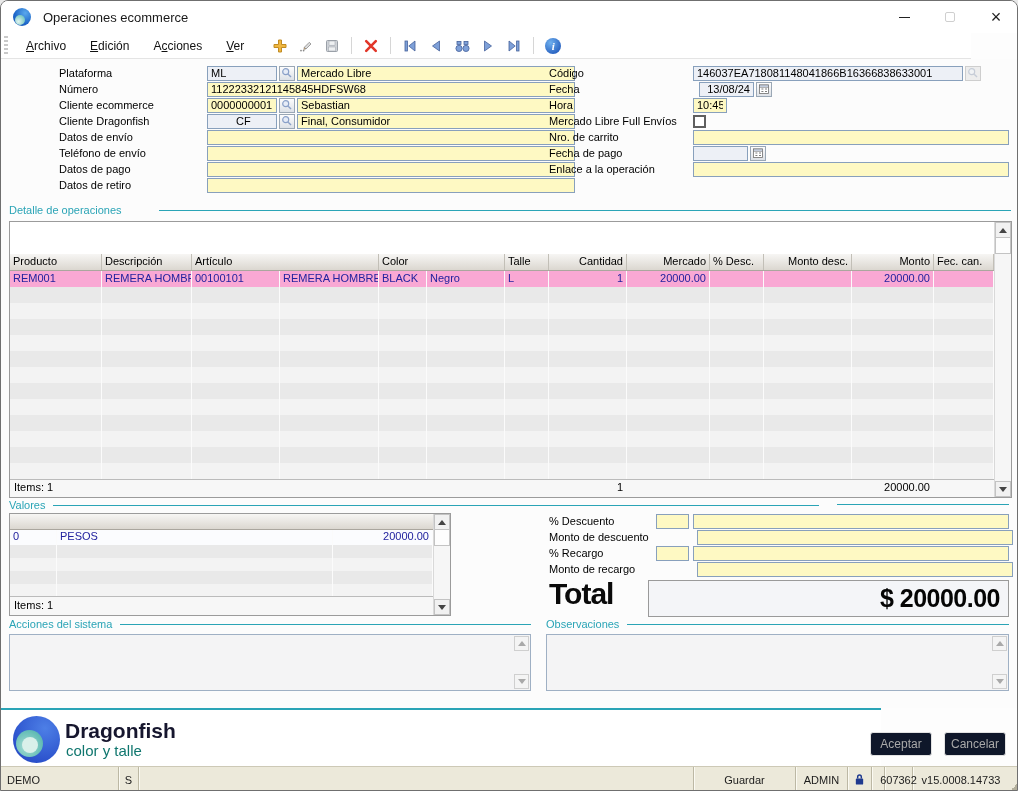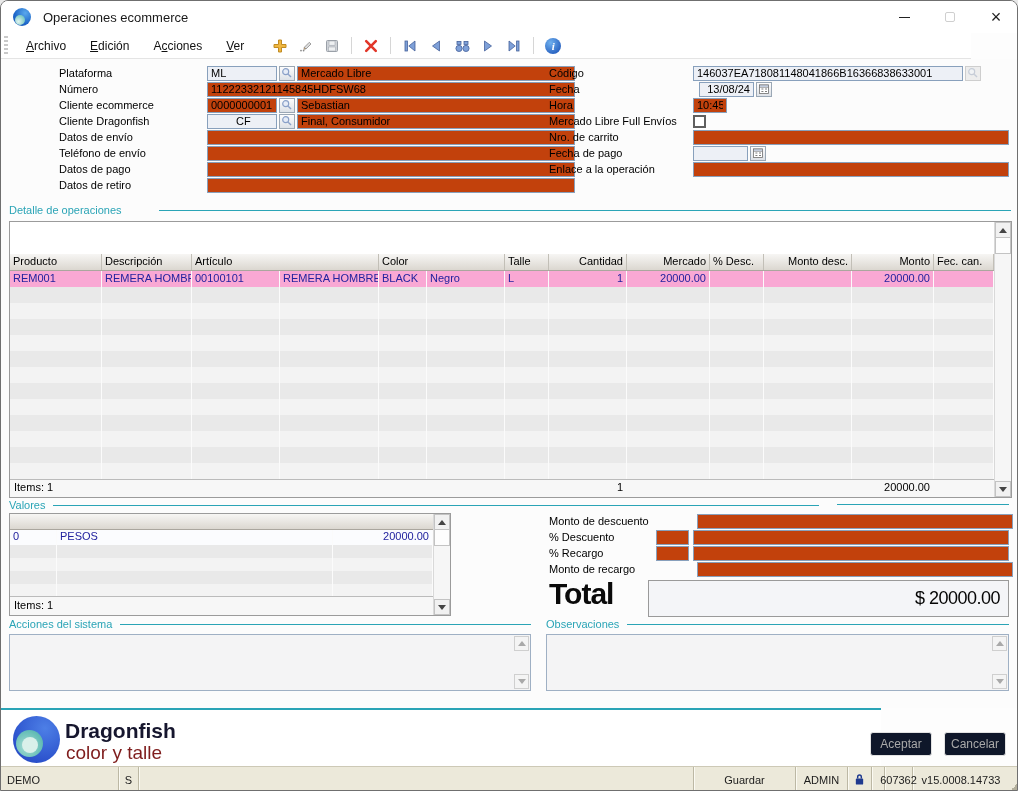--- a/index.html
+++ b/index.html
@@ -32,21 +32,21 @@
   .tb-btn { width:20px; height:20px; display:flex; align-items:center; justify-content:center; }
   .tb-sep { width:1px; height:17px; background:#d6d6d6; margin:0 3px; }
   .info-circle { width:16px; height:16px; border-radius:50%; color:#fff; font:italic bold 11px "Liberation Serif",serif;
                  display:flex; align-items:center; justify-content:center;
                  background:radial-gradient(circle at 35% 30%, #6fb0ee, #2a64c2 75%); }
 
   
   .content-bg { position:absolute; left:0; top:58px; width:1018px; height:649px; background:#fcfcfc; }
   .flabel { font-size:11px; color:#000; }
   .frow { height:16px; display:flex; align-items:center; }
-  input.fld { height:15px; border:1px solid #88a0bc; background:#c2410c; font:11px "Liberation Sans","DejaVu Sans",sans-serif;
+  input.fld { height:15px; border:1px solid #88a0bc; background:#fef9c3; font:11px "Liberation Sans","DejaVu Sans",sans-serif;
               color:#000; padding:0 3px; border-radius:0; outline:none; }
   input.fld.ro { background:#edf0f6; }
   .sq-btn { width:16px; height:15px; margin-left:2px; border:1px solid #9aa7b5; flex:none;
             background:linear-gradient(#fdfdfd,#dde1e7); display:flex; align-items:center; justify-content:center; }
   .sq-btn.dis { background:#e9e9e9; border-color:#bfbfbf; opacity:.75; }
   .chk { width:13px; height:13px; background:#fff; border:2px solid #5f5f5f; }
 
   #form-left { position:absolute; left:14px; top:64px; width:516px;margin-left:44px; }
   #form-left .flabel { width:148px; flex:none; }
   #form-right { position:absolute; left:548px; top:64px; width:460px; }
@@ -95,40 +95,40 @@
 
   
   #ajustes { position:absolute; left:548px; top:512px; width:460px; }
   #ajustes .flabel { width:107px; flex:none; }
   .sm-in { width:33px; }
   .sm-sp { width:37px; flex:none; }
   .lg-in { width:316px; flex:none; margin-left:4px; }
   #total-label { position:absolute; left:548px; top:576px; font-size:30px; font-weight:bold; color:#0a0a0a; letter-spacing:-1px; }
   #total-box { position:absolute; left:647px; top:579px; width:361px; height:37px; background:#f4f5f8;
                border:1px solid #9a9a9a; display:flex; align-items:center; justify-content:flex-end; }
-  #total-box .val { font-size:18px; font-weight:normal; color:#050505; padding-right:8px; letter-spacing:-0.5px; }
+  #total-box .val { font-size:25px; font-weight:bold; color:#050505; padding-right:8px; letter-spacing:-0.5px; }
 
   
   .memo { position:absolute; height:57px; background:#f4f4f5; border:1px solid #9fb0c4; }
   .memo .arrow { position:absolute; right:1px; width:15px; height:15px; background:#f4f4f4;
                  border:1px solid #cfcfcf; display:flex; align-items:center; justify-content:center; }
   .memo .arrow.au::after { border-bottom-color:#a9a9a9; }
   .memo .arrow.ad::after { border-top-color:#a9a9a9; }
 
   
   .brandbar { position:absolute; left:0; top:707px; width:880px; height:58px; background:#ffffff;
               border-top:2px solid #2aa4b6; }
   .logo { position:absolute; left:12px; top:6px; width:47px; height:47px; border-radius:50%;
           background:radial-gradient(circle at 68% 26%, #4d7fe6, #2b51cc 72%, #2446b8); }
   .logo::before { content:''; position:absolute; left:3px; top:14px; width:27px; height:27px; border-radius:50%;
           background:radial-gradient(circle at 40% 60%, #a8ded6, #5cb9b2 75%); }
   .logo::after { content:''; position:absolute; left:9px; top:21px; width:16px; height:16px; border-radius:50%;
           background:#d9f0ea; }
   .brand-name { position:absolute; left:64px; top:9px; font-size:21px; font-weight:bold; color:#16162e; }
-  .brand-tag  { position:absolute; left:65px; top:32px; font-size:19px; color:#7f1d1d; }
+  .brand-tag  { position:absolute; left:65px; top:32px; font-size:15px; color:#0f766e; }
   .btn { position:absolute; top:22px; width:62px; height:24px; background:#0f172a; border:1px solid #e2e2e2;
          border-radius:3px; font-size:12px; color:#a9a9a9; display:flex; align-items:center; justify-content:center; }
 
   
   .statusbar { position:absolute; left:0; top:765px; width:1018px; height:26px; background:#ece9da;
                border-top:1px solid #cdc9b6; display:flex; align-items:stretch; font-size:11px; color:#1c1c1c; }
   .st { display:flex; align-items:center; border-right:1px solid #bcb8a4; box-shadow:1px 0 0 #fbfaf2; }
   .st.c { justify-content:center; }
   .st-demo { width:118px; padding-left:6px; }
   .st-s { width:20px; justify-content:center; }
@@ -653,28 +653,28 @@
     <div class="vsb">
       <div class="sb-btn au"></div>
       <div class="sb-thumb"></div>
       <div class="sb-track"></div>
       <div class="sb-btn ad"></div>
     </div>
   </div>
 
   <div id="ajustes">
     <div class="frow">
+      <span class="flabel">% Descuento</span>
+      <input class="fld sm-in" value="" style="">
+      <input class="fld lg-in" style="">
+    </div>
+    <div class="frow">
       <span class="flabel">Monto de descuento</span>
       <span class="sm-sp"></span>
       <input class="fld lg-in" value="" style="">
-    </div>
-    <div class="frow">
-      <span class="flabel">% Descuento</span>
-      <input class="fld sm-in" value="" style="">
-      <input class="fld lg-in" style="">
     </div>
     <div class="frow">
       <span class="flabel">% Recargo</span>
       <input class="fld sm-in" value="" style="">
       <input class="fld lg-in" style="">
     </div>
     <div class="frow">
       <span class="flabel">Monto de recargo</span>
       <span class="sm-sp"></span>
       <input class="fld lg-in" value="" style="">

